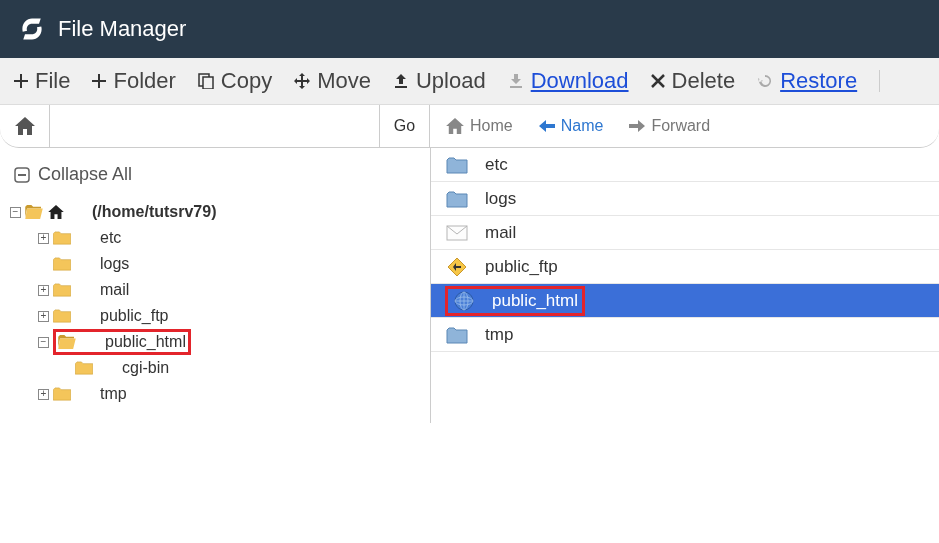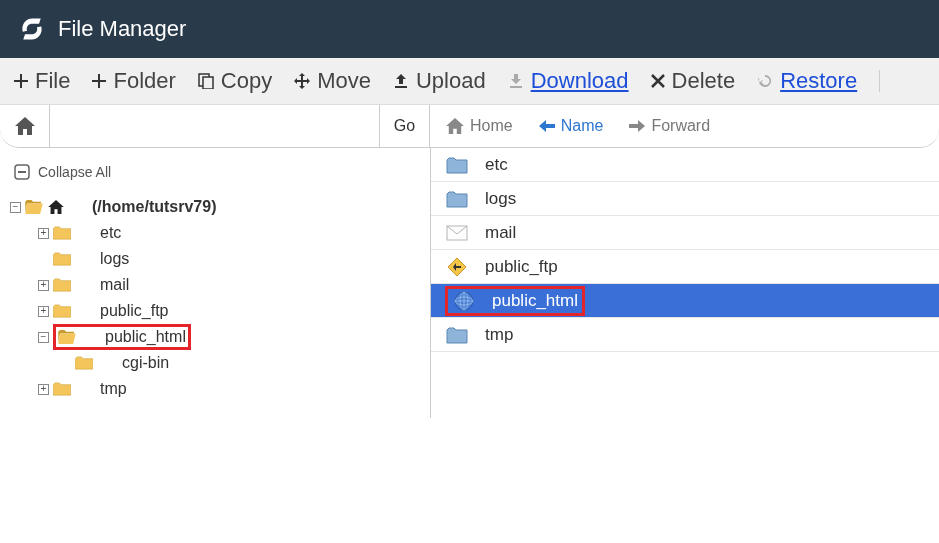--- a/index.html
+++ b/index.html
@@ -14,21 +14,21 @@
 .nav-row { display: flex; border-bottom: 1px solid #ccc; border-radius: 19px; }
 .nav-left { width: 430px; display: flex; align-items: stretch; border-right: 1px solid #ccc; }
 .home-btn { width: 50px; display: flex; align-items: center; justify-content: center; border-right: 1px solid #ccc; cursor: pointer; }
 .path-input { flex: 1; border: none; padding: 0 10px; font-size: 14px; outline: none; }
 .go-btn { width: 50px; display: flex; align-items: center; justify-content: center; border-left: 1px solid #ccc; cursor: pointer; font-size: 16px; }
 .nav-right { flex: 1; display: flex; align-items: center; padding: 12px 16px; gap: 26px; }
 .nav-btn { display: flex; align-items: center; gap: 6px; font-size: 16px; color: #777; cursor: pointer; }
 .nav-btn.active { color: #2e77d0; }
 .main { display: flex; }
 .left-panel { width: 430px; padding: 16px 10px; }
-.collapse-all { display: flex; align-items: center; gap: 8px; font-size: 14px; color: #555; margin-bottom: 14px; cursor: pointer; padding-left: 4px; }
+.collapse-all { display: flex; align-items: center; gap: 8px; font-size: 18px; color: #555; margin-bottom: 14px; cursor: pointer; padding-left: 4px; }
 .tree { font-size: 16px; color: #333; }
 .tree-row { display: flex; align-items: center; height: 26px; white-space: nowrap; }
 .tree-row .expander { width: 11px; height: 11px; border: 1px solid #888; display: flex; align-items: center; justify-content: center; font-size: 10px; line-height: 1; margin-right: 4px; cursor: pointer; background: #fff; color: #555; }
 .tree-row .expander.empty { border:none; width:11px; }
 .tree-row .folder-ic { width: 18px; height: 14px; margin-right: 5px; }
 .tree-row .label { cursor: pointer; margin-left: 24px; }
 .tree-row.root .label { font-weight: bold; }
 .tree-row .highlight-box { border: 3px solid #e3242b; padding: 1px 2px; display: flex; align-items: center; }
 .indent { display:inline-block; }
 .right-panel { flex: 1; border-left: 1px solid #ccc; }

